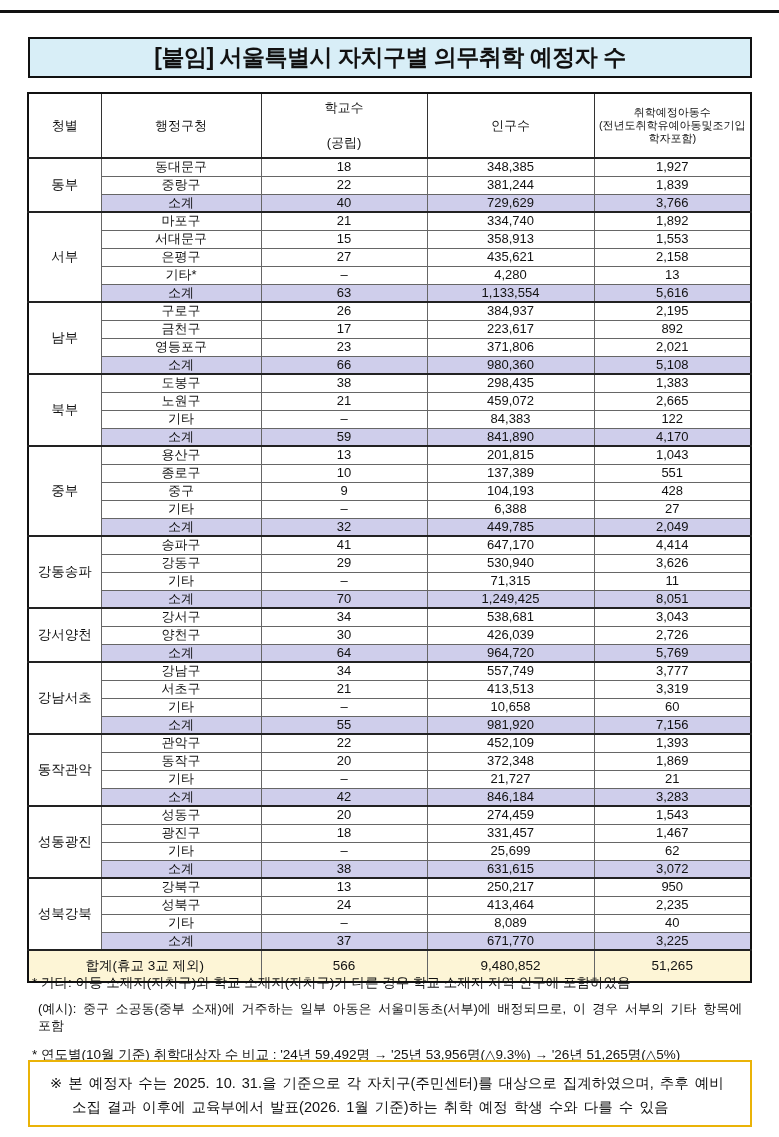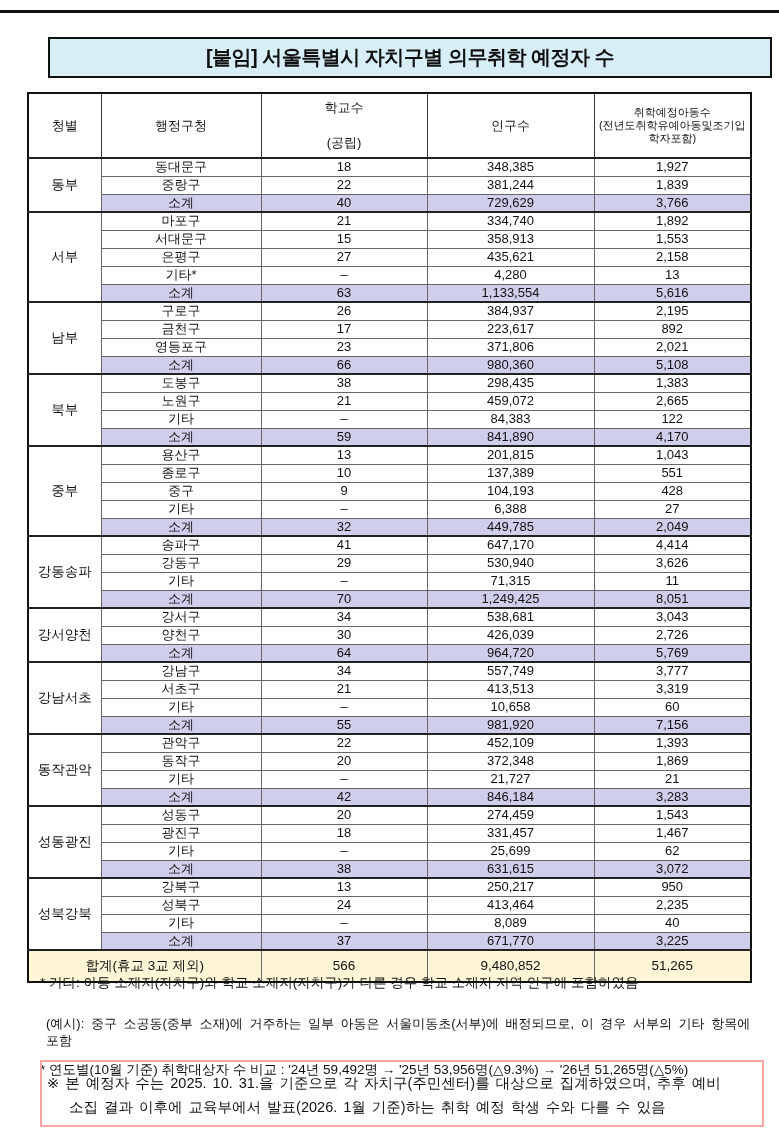--- a/index.html
+++ b/index.html
@@ -14,23 +14,22 @@
   .top-rule {
     position: absolute; left: 0; top: 10px;
     width: 779px; height: 3px; background: #111;
   }
   .title-box {
     position: absolute; left: 28px; top: 37px;
     width: 724px; height: 41px;
     background: var(--title-box-bg, #d8eef7);
     border: 2px solid #111;
     display: flex; align-items: center; justify-content: center;
-    font-size: 20px; font-weight: bold; letter-spacing: -0.5px;
+    font-size: 23px; font-weight: bold; letter-spacing: -0.5px;
     white-space: nowrap;
-    margin-left: 20px;
   }
   .title-box .year { color: var(--title-year-color, #1a1ae0); margin-left: 8px; }
 
   .table-wrap { position: absolute; left: 27px; top: 92px; }
   table { border-collapse: collapse; table-layout: fixed; border: 2px solid #111; }
   col.c1 { width: 73px; }
   col.c2 { width: 160px; }
   col.c3 { width: 166px; }
   col.c4 { width: 167px; }
   col.c5 { width: 157px; }
@@ -45,33 +44,32 @@
   thead .h-sub { margin-top: 19px; }
   tbody td { height: 18px; }
   tbody td.region { font-size: 13.5px; }
   tr.group-first td { border-top: 2px solid #222; }
   td.sub { background: var(--subtotal-bg, #cfceeb); }
   tr.total-row td {
     background: var(--total-bg, #fdf5d6);
     height: 32px; font-size: 13.5px; border-top: 2px solid #222;
   }
 
-  .footnotes { position: absolute; left: 40px; top: 974px; width: 722px; }
+  .footnotes { position: absolute; left: 32px; top: 974px; width: 722px; }
   .footnote { font-size: 13.5px; line-height: 17px; color: #111; }
-  .footnote.fn2 { margin-top: 24px; padding-left: 6px; word-spacing: 3px; font-size: 13px; }
+  .footnote.fn2 { margin-top: 9px; padding-left: 6px; word-spacing: 3px; font-size: 13px; }
   .footnote.fn3 { margin-top: 12px; }
 
   .note-box {
     position: absolute; left: 28px; top: 1060px;
     width: 724px; height: 67px;
-    border: 2px solid #fca5a5;
-    padding: 9px 13px 0 5px;
+    border: 2px solid #eab308;
+    padding: 9px 13px 0 20px;
     font-size: 14.5px; line-height: 24px;
     word-spacing: 2px;
-    margin-left: 12px;
   }
   .note-box .line2 { padding-left: 22px; }
 </style>
 </head>
 <body>
 
 <div class="top-rule"></div>
 
 <div class="title-box">
   <span>[붙임] 서울특별시 자치구별 의무취학 예정자 수</span>

